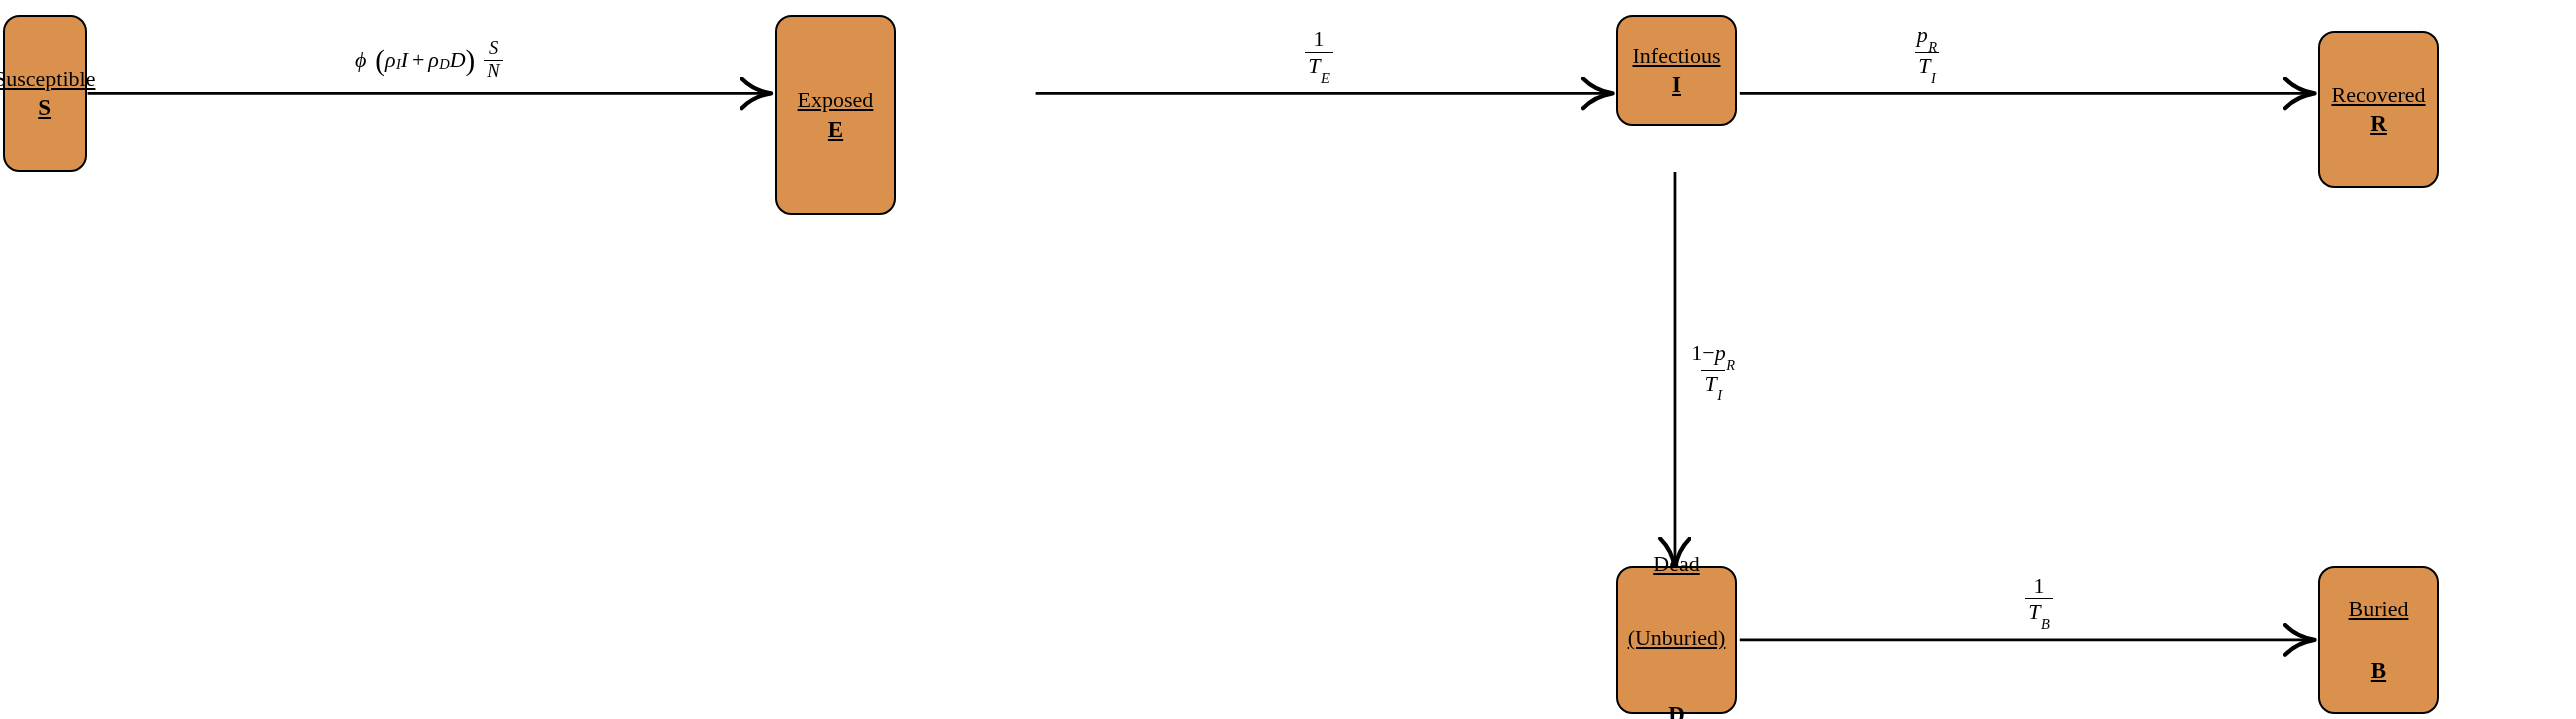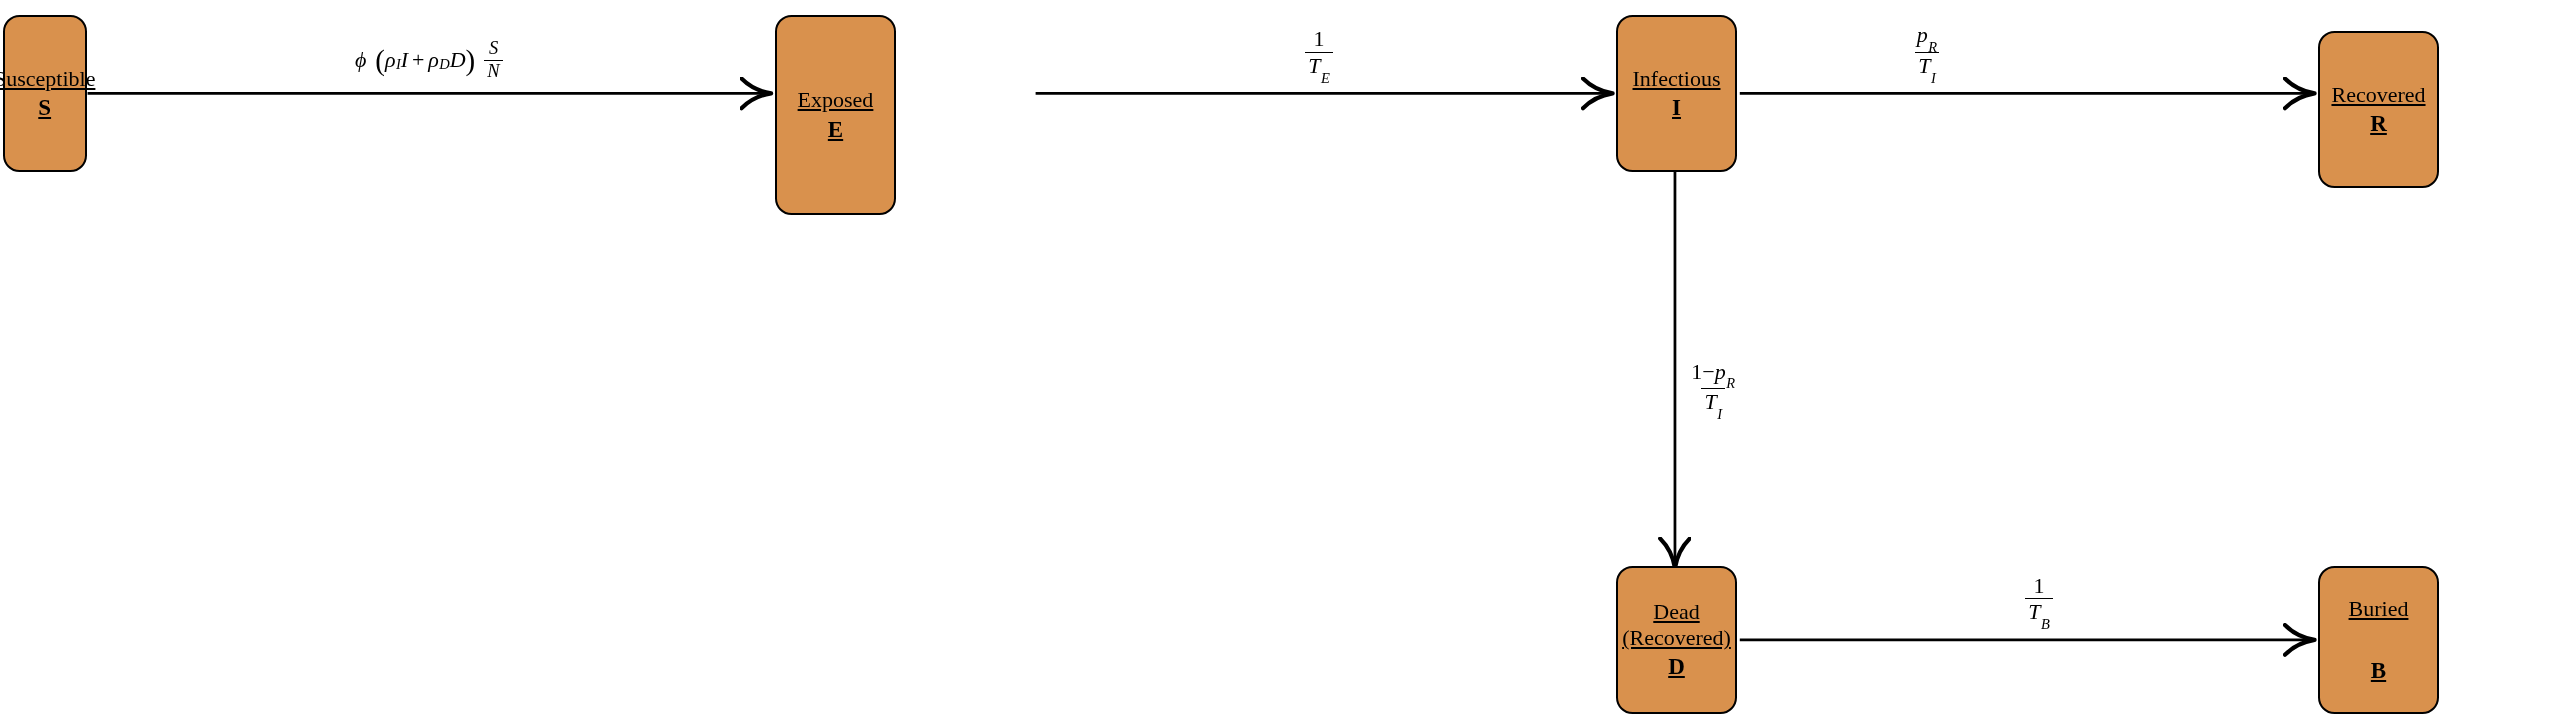--- a/index.html
+++ b/index.html
@@ -133,33 +133,33 @@
   <div class="node" style="left:2.7px; top:15px; width:84px; height:157px; background:#d9914d;">
     <span class="name">Susceptible</span>
     <span class="sym">S</span>
   </div>
 
   <div class="node" style="left:775px; top:15px; width:121px; height:200px; background:#d9914d;">
     <span class="name">Exposed</span>
     <span class="sym">E</span>
   </div>
 
-  <div class="node" style="left:1616px; top:15px; width:121px; height:157px; background:#d9914d;">
+  <div class="node" style="left:1616px; top:15px; width:121px; height:111px; background:#d9914d;">
     <span class="name">Infectious</span>
     <span class="sym">I</span>
   </div>
 
   <div class="node" style="left:2318px; top:15px; width:121px; height:157px; background:#d9914d;margin-top:16px;">
     <span class="name">Recovered</span>
     <span class="sym">R</span>
   </div>
 
-  <div class="node" style="left:1616px; top:566px; width:121px; height:148px; background:#d9914d;">
+  <div class="node" style="left:1616px; top:566px; width:121px; height:148px; background:#d9914d;gap:48px;">
     <span class="name">Dead</span>
-    <span class="name">(Recovered)</span>
+    <span class="name">(Unburied)</span>
     <span class="sym">D</span>
   </div>
 
   <div class="node" style="left:2318px; top:566px; width:121px; height:148px; background:#d9914d;gap:32px;">
     <span class="name">Buried</span>
     <span class="sym">B</span>
   </div>
 
   <div class="edge-label" style="left:308px; top:4.4px; width:242px; height:77px;">
     <span class="mathrow">
@@ -189,21 +189,21 @@
     </span>
   </div>
 
   <div class="edge-label" style="left:1872px; top:4.4px; width:110px; height:77px;">
     <span class="frac">
       <span class="num"><span>p</span><span class="sub">R</span></span>
       <span class="den"><span>T</span><span class="sub">I</span></span>
     </span>
   </div>
 
-  <div class="edge-label" style="left:1688px; top:322px; width:132px; height:96px; align-items:flex-end; justify-content:flex-start;">
+  <div class="edge-label" style="left:1688px; top:322px; width:132px; height:96px; align-items:center; justify-content:flex-start;">
     <span class="frac">
       <span class="num"><span style="font-style:normal;">1</span><span style="font-style:normal;">−</span><span>p</span><span class="sub">R</span></span>
       <span class="den"><span>T</span><span class="sub">I</span></span>
     </span>
   </div>
 
   <div class="edge-label" style="left:1984px; top:551px; width:110px; height:77px;">
     <span class="frac">
       <span class="num" style="font-style:normal;">1</span>
       <span class="den"><span>T</span><span class="sub">B</span></span>

